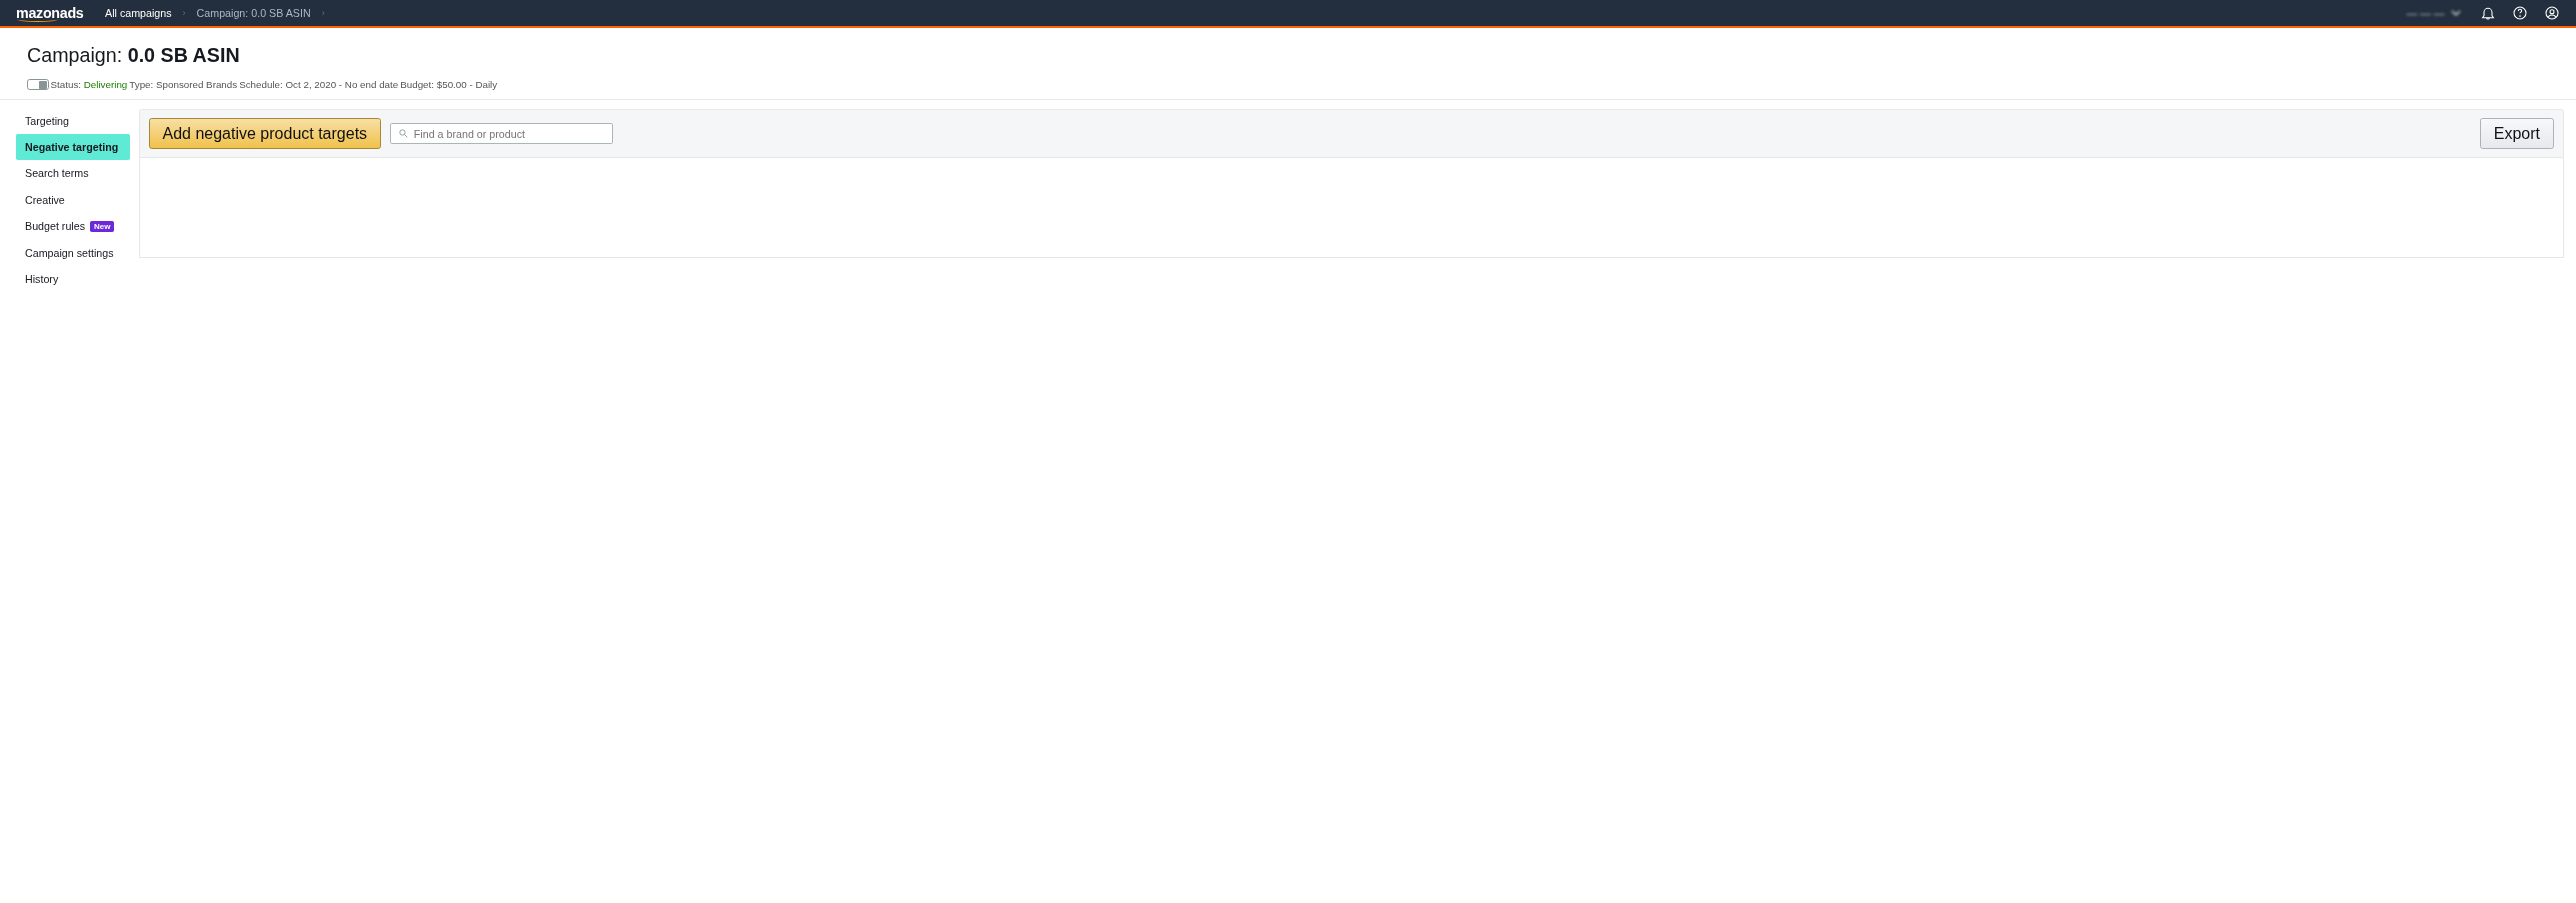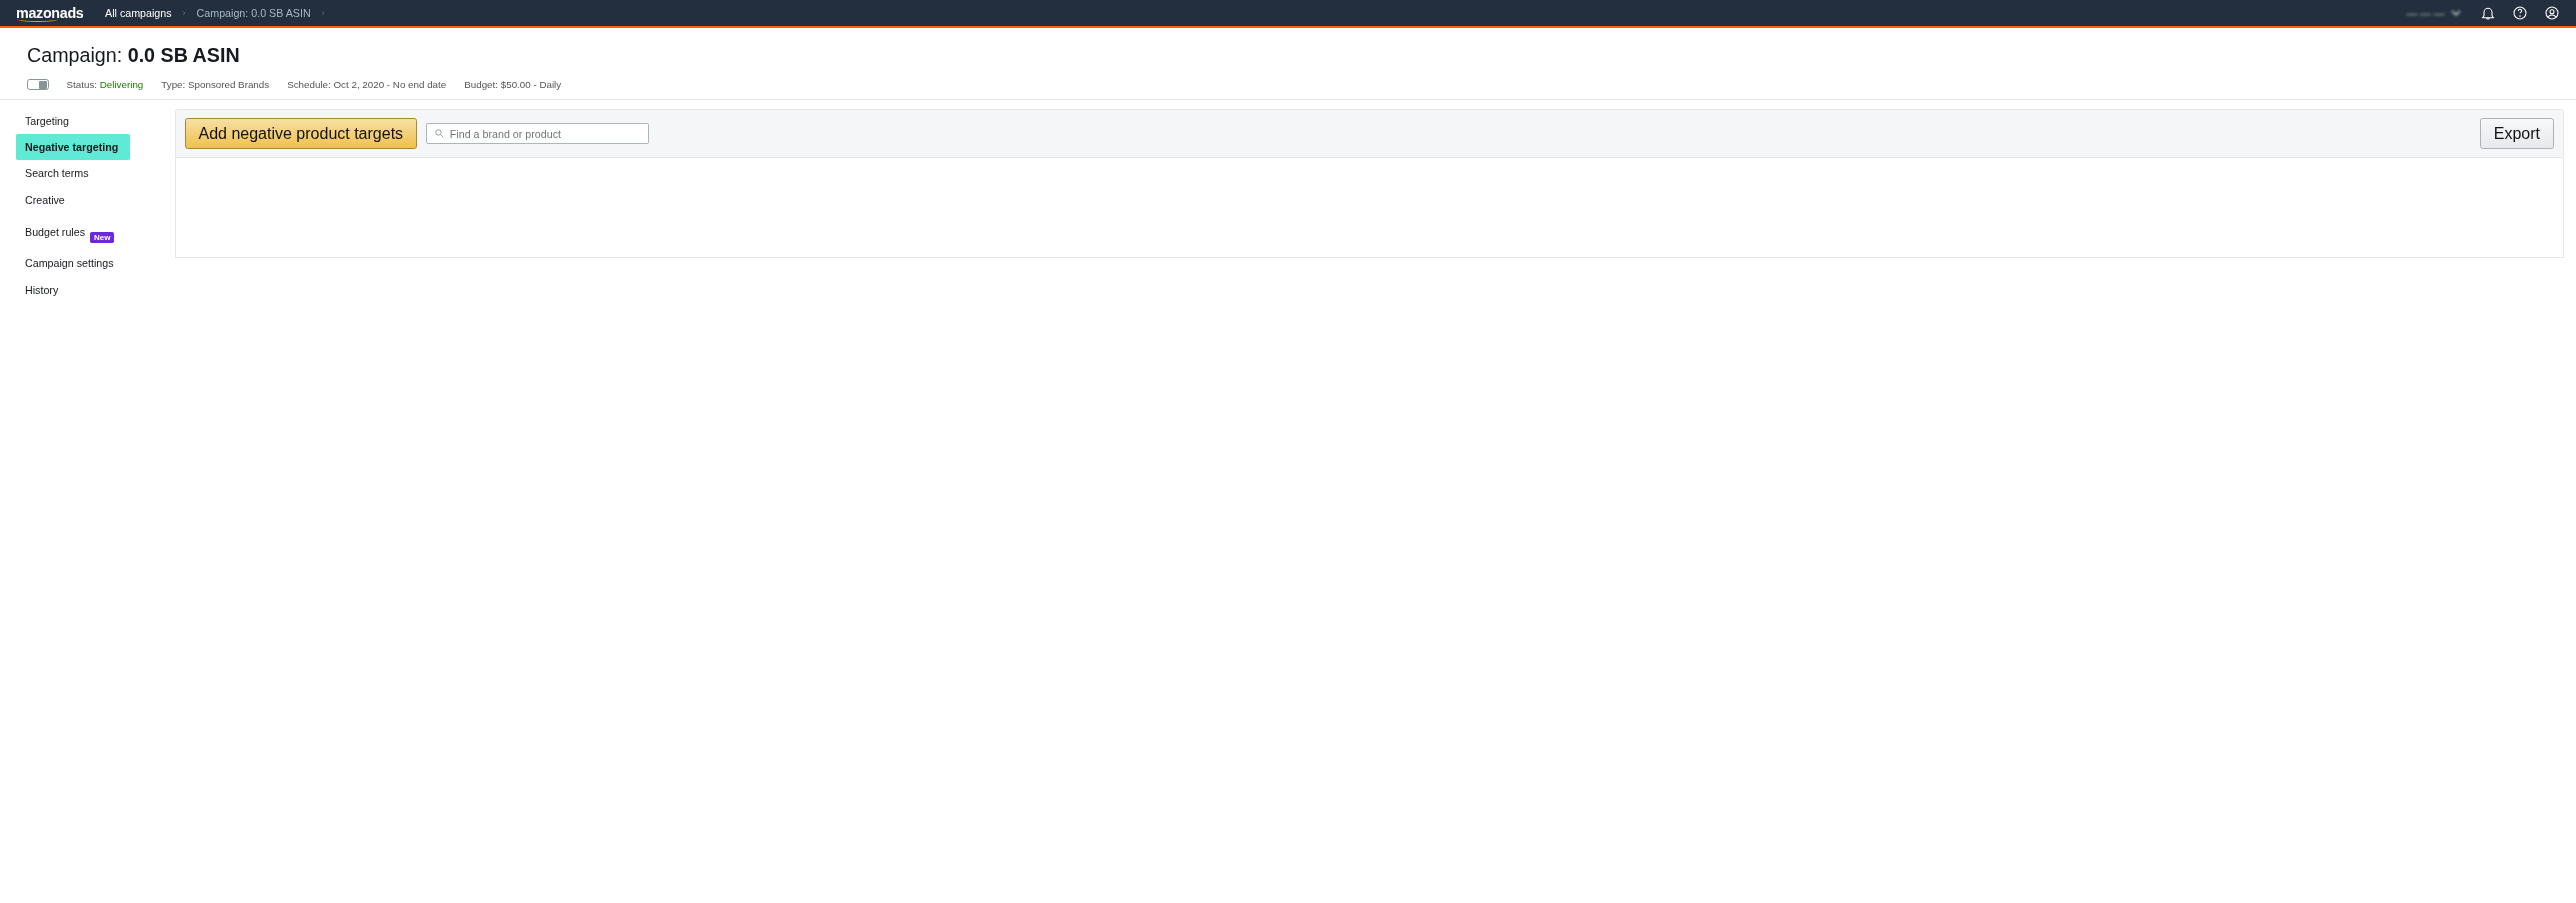--- a/index.html
+++ b/index.html
@@ -41,42 +41,42 @@
   .topnav .right svg { width: 16px; height: 16px; stroke: #fff; fill: none; stroke-width: 1.6; }
   .topnav .right .icon-btn { cursor: pointer; display: flex; }
 
   
   .accent { height: 1.8px; background: #ff6200; }
 
   
   .page-header { padding: 16px 27px 9px 27px; border-bottom: 0.9px solid #e7e7e7; }
   .page-header h1 { font-size: 19.7px; font-weight: 400; color: #16191f; }
   .page-header h1 .bold { font-weight: 700; }
-  .meta-row { display: flex; align-items: center; gap: 18px; margin-top: 12.5px; font-size: 9.8px; color: #555; }
+  .meta-row { display: flex; align-items: center; gap: 2px; margin-top: 12.5px; font-size: 9.8px; color: #555; }
   .meta-row .toggle {
     width: 21.5px; height: 10.7px; border: 0.9px solid #879596; border-radius: 2.7px; position: relative; cursor: pointer;
     background: #fff;
   }
   .meta-row .toggle::after {
     content: ""; position: absolute; right: 0.9px; top: 0.9px; width: 8px; height: 7.2px;
     background: #879596; border-radius: 0.9px;
   }
   .meta-row .lbl { color: #555; }
   .meta-row .delivering { color: #1d8102; }
 
   
-  .body { display: flex; gap: 36px; }
+  .body { display: flex; }
   .sidebar { width: 139px; padding: 7.2px 9px 7.2px 16px; }
   .sidebar .item {
     padding: 7.2px 9px; font-size: 10.7px; color: #16191f; cursor: pointer; border-radius: 1.8px;
     display: flex; align-items: center; gap: 5.4px;
   }
   .sidebar .item.active { background: #5eead4; font-weight: 700; align-items: center; }
   .sidebar .badge {
-    background: #6d28d9; color: #fff; font-size: 8px; padding: 0.9px 3.6px; border-radius: 1.8px; font-weight: 700; margin-top: 12px;
+    background: #6d28d9; color: #fff; font-size: 8px; padding: 0.9px 3.6px; border-radius: 1.8px; font-weight: 700;
   }
 
   .main { flex: 1; padding: 9px 12.5px 9px 0; }
   .toolbar {
     background: #f5f6f7; border: 0.9px solid #e7e7e7; border-radius: 2.7px 2.7px 0 0;
     padding: 8px 9px; display: flex; align-items: center; gap: 9px;
   }
   .btn {
     border: 0.9px solid #a88734; background: linear-gradient(#f7dfa5,#f0c14b);
     padding: 5.4px 12.5px; font-size: 16px; border-radius: 2.7px; cursor: pointer; color: #111;

